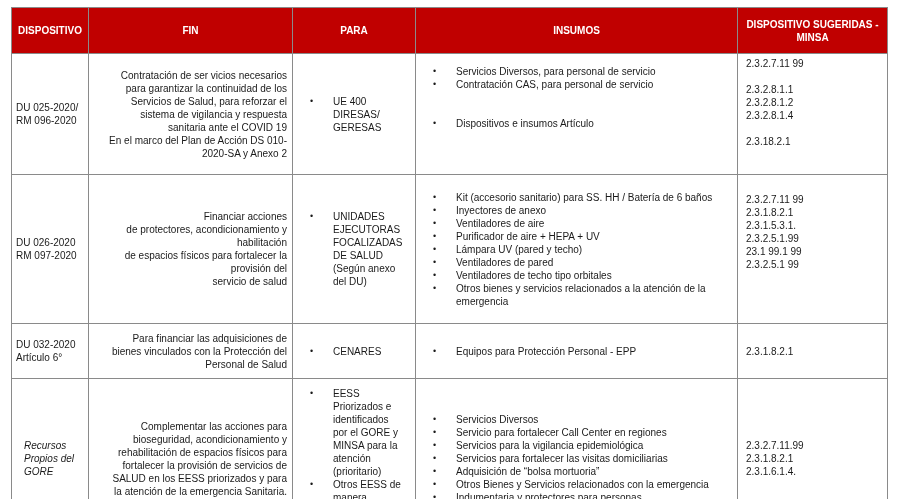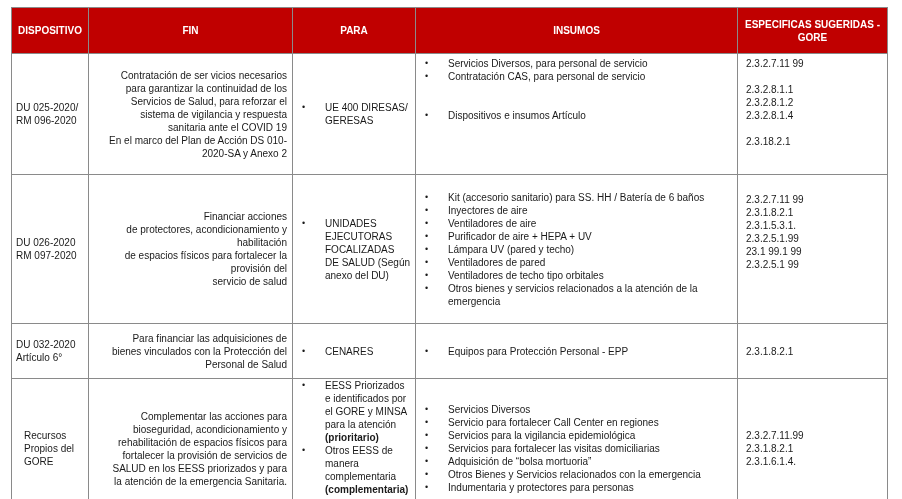--- a/index.html
+++ b/index.html
@@ -7,25 +7,25 @@
          font-family: "Liberation Sans", sans-serif; color: #1a1a1a; }
   table.doc { position: absolute; left: 11px; top: 7px; border-collapse: collapse;
               width: 876px; table-layout: fixed; font-size: 10px; line-height: 13px; }
   table.doc th, table.doc td { border: 1px solid #8a8a8a; vertical-align: middle; }
   table.doc th { background: #c00000; color: #ffffff; font-weight: bold; font-size: 10px;
                  height: 45px; padding: 0 4px; text-align: center; }
   td.disp { padding: 0 4px; }
   td.fin { padding: 0 5px 0 16px; text-align: right; }
   td.para, td.ins { padding: 0 4px 0 6px; }
   td.esp { padding: 0 8px; }
-  ul.bl { list-style: none; margin: 0; padding: 0; }
+  ul.bl { list-style: none; margin: 8px; padding: 0; }
   ul.bl li { position: relative; padding-left: 26px; }
   ul.bl li::before { content: "\2022"; position: absolute; left: 3px; top: 0; font-size: 9px; }
   .gap { height: 13px; }
-  .bold { font-weight: bold; text-align: center; }
+  .bold { font-weight: normal; text-align: center; }
   tr.r1 td { height: 117px; }
   tr.r2 td { height: 130px; }
   tr.r3 td { height: 54px; }
   tr.r4 td { height: 139px; }
 </style>
 </head>
 <body>
 
 <table class="doc">
   <colgroup>
@@ -34,21 +34,21 @@
       <col style="width:123px">
       <col style="width:322px">
       <col style="width:150px">
   </colgroup>
   <thead>
     <tr>
       <th>DISPOSITIVO</th>
       <th>FIN</th>
       <th>PARA</th>
       <th>INSUMOS</th>
-      <th>ESPECIFICAS SUGERIDAS - GORE</th>
+      <th>DISPOSITIVO SUGERIDAS - MINSA</th>
     </tr>
   </thead>
   <tbody>
 
     <tr class="r1">
       <td class="disp">
         <div>DU 025-2020/</div>
         <div>RM 096-2020</div>
       </td>
       <td class="fin">
@@ -94,21 +94,21 @@
         <div>servicio de salud</div>
       </td>
       <td class="para">
         <ul class="bl">
             <li>UNIDADES EJECUTORAS FOCALIZADAS DE SALUD (Según anexo del DU)</li>
           </ul>
       </td>
       <td class="ins">
         <ul class="bl">
           <li>Kit (accesorio sanitario) para SS. HH / Batería de 6 baños</li>
-          <li>Inyectores de aire</li>
+          <li>Inyectores de anexo</li>
           <li>Ventiladores de aire</li>
           <li>Purificador de aire + HEPA + UV</li>
           <li>Lámpara UV (pared y techo)</li>
           <li>Ventiladores de pared</li>
           <li>Ventiladores de techo tipo orbitales</li>
           <li>Otros bienes y servicios relacionados a la atención de la emergencia</li>
         </ul>
       </td>
       <td class="esp" style="vertical-align:top;padding-top:18px;">
         <div>2.3.2.7.11 99</div>
@@ -138,21 +138,21 @@
             <li>Equipos para Protección Personal - EPP</li>
           </ul>
       </td>
       <td class="esp">
         <div>2.3.1.8.2.1</div>
       </td>
     </tr>
 
     <tr class="r4">
       <td class="disp">
-        <div style="padding:0 8px;">Recursos Propios del GORE</div>
+        <div style="padding:0 8px;font-style:italic;">Recursos Propios del GORE</div>
       </td>
       <td class="fin">
         <div>Complementar las acciones para bioseguridad, acondicionamiento y rehabilitación de espacios físicos para fortalecer la provisión de servicios de SALUD en los EESS priorizados y para la atención de la emergencia Sanitaria.</div>
       </td>
       <td class="para" style="vertical-align:top;">
         <ul class="bl">
           <li><span>EESS Priorizados e identificados por el GORE y MINSA para la atención</span> <span class="bold">(prioritario)</span></li>
           <li><span>Otros EESS de manera complementaria</span> <span class="bold">(complementaria)</span></li>
         </ul>
       </td>

